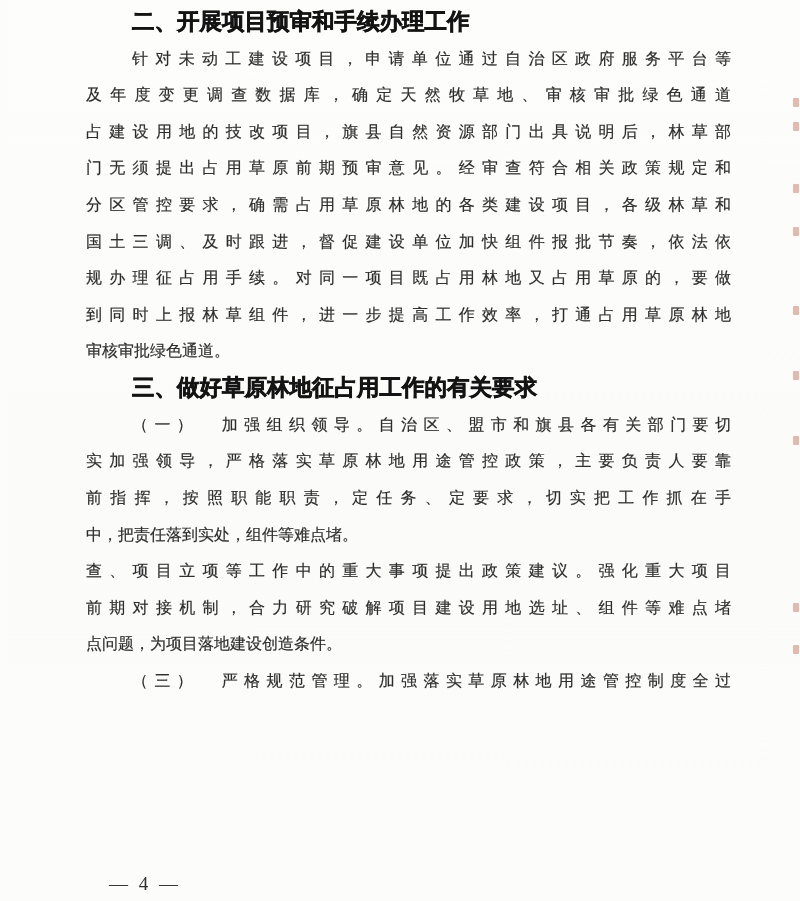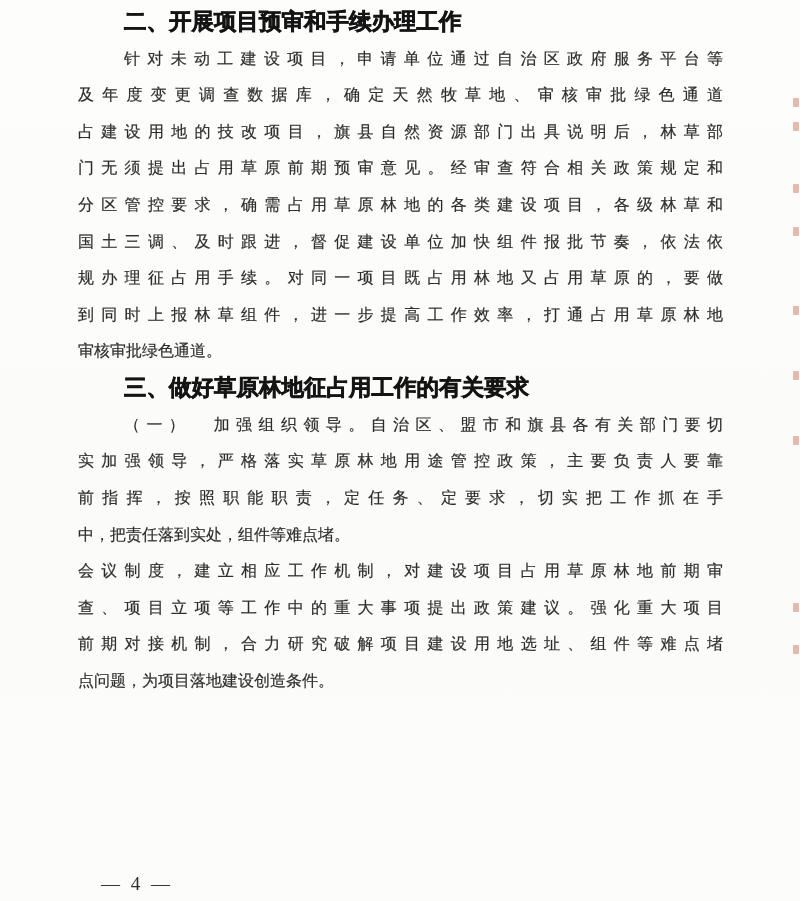--- a/index.html
+++ b/index.html
@@ -11,20 +11,21 @@
     height: 901px;
     position: relative;
     background: #fcfcfa;
     overflow: hidden;
     font-family: "Liberation Serif", "DejaVu Serif", serif;
   }
   .page {
     position: absolute;
     inset: 0;
     background: linear-gradient(180deg, #fdfdfb 0%, #fbfbf9 55%, #fcfcfa 100%);
+    margin-left: 8px;
   }
   .content {
     position: absolute;
     left: 78px;
     top: 4px;
     width: 645px;
   }
   .line {
     width: 645px;
     height: 36.62px;
@@ -85,24 +86,24 @@
     <div class="line full">分区管控要求，确需占用草原林地的各类建设项目，各级林草和</div>
     <div class="line full">国土三调、及时跟进，督促建设单位加快组件报批节奏，依法依</div>
     <div class="line full">规办理征占用手续。对同一项目既占用林地又占用草原的，要做</div>
     <div class="line full">到同时上报林草组件，进一步提高工作效率，打通占用草原林地</div>
     <div class="line last">审核审批绿色通道。</div>
     <div class="line heading">三、做好草原林地征占用工作的有关要求</div>
     <div class="line first">（一）　加强组织领导。自治区、盟市和旗县各有关部门要切</div>
     <div class="line full">实加强领导，严格落实草原林地用途管控政策，主要负责人要靠</div>
     <div class="line full">前指挥，按照职能职责，定任务、定要求，切实把工作抓在手</div>
     <div class="line last">中，把责任落到实处，组件等难点堵。</div>
-    <div class="line full">会议制度，建立相应工作机制，对建设项目占用草原林地前期审</div>
     <div class="line full">查、项目立项等工作中的重大事项提出政策建议。强化重大项目</div>
     <div class="line full">前期对接机制，合力研究破解项目建设用地选址、组件等难点堵</div>
     <div class="line last">点问题，为项目落地建设创造条件。</div>
+    <div class="line first">（三）　严格规范管理。加强落实草原林地用途管控制度全过</div>
   </div>
 
   <div class="page-number">— 4 —</div>
 
   <div class="edge-mark" style="top:98px"></div>
   <div class="edge-mark" style="top:122px"></div>
   <div class="edge-mark" style="top:184px"></div>
   <div class="edge-mark" style="top:227px"></div>
   <div class="edge-mark" style="top:306px"></div>
   <div class="edge-mark" style="top:371px"></div>

